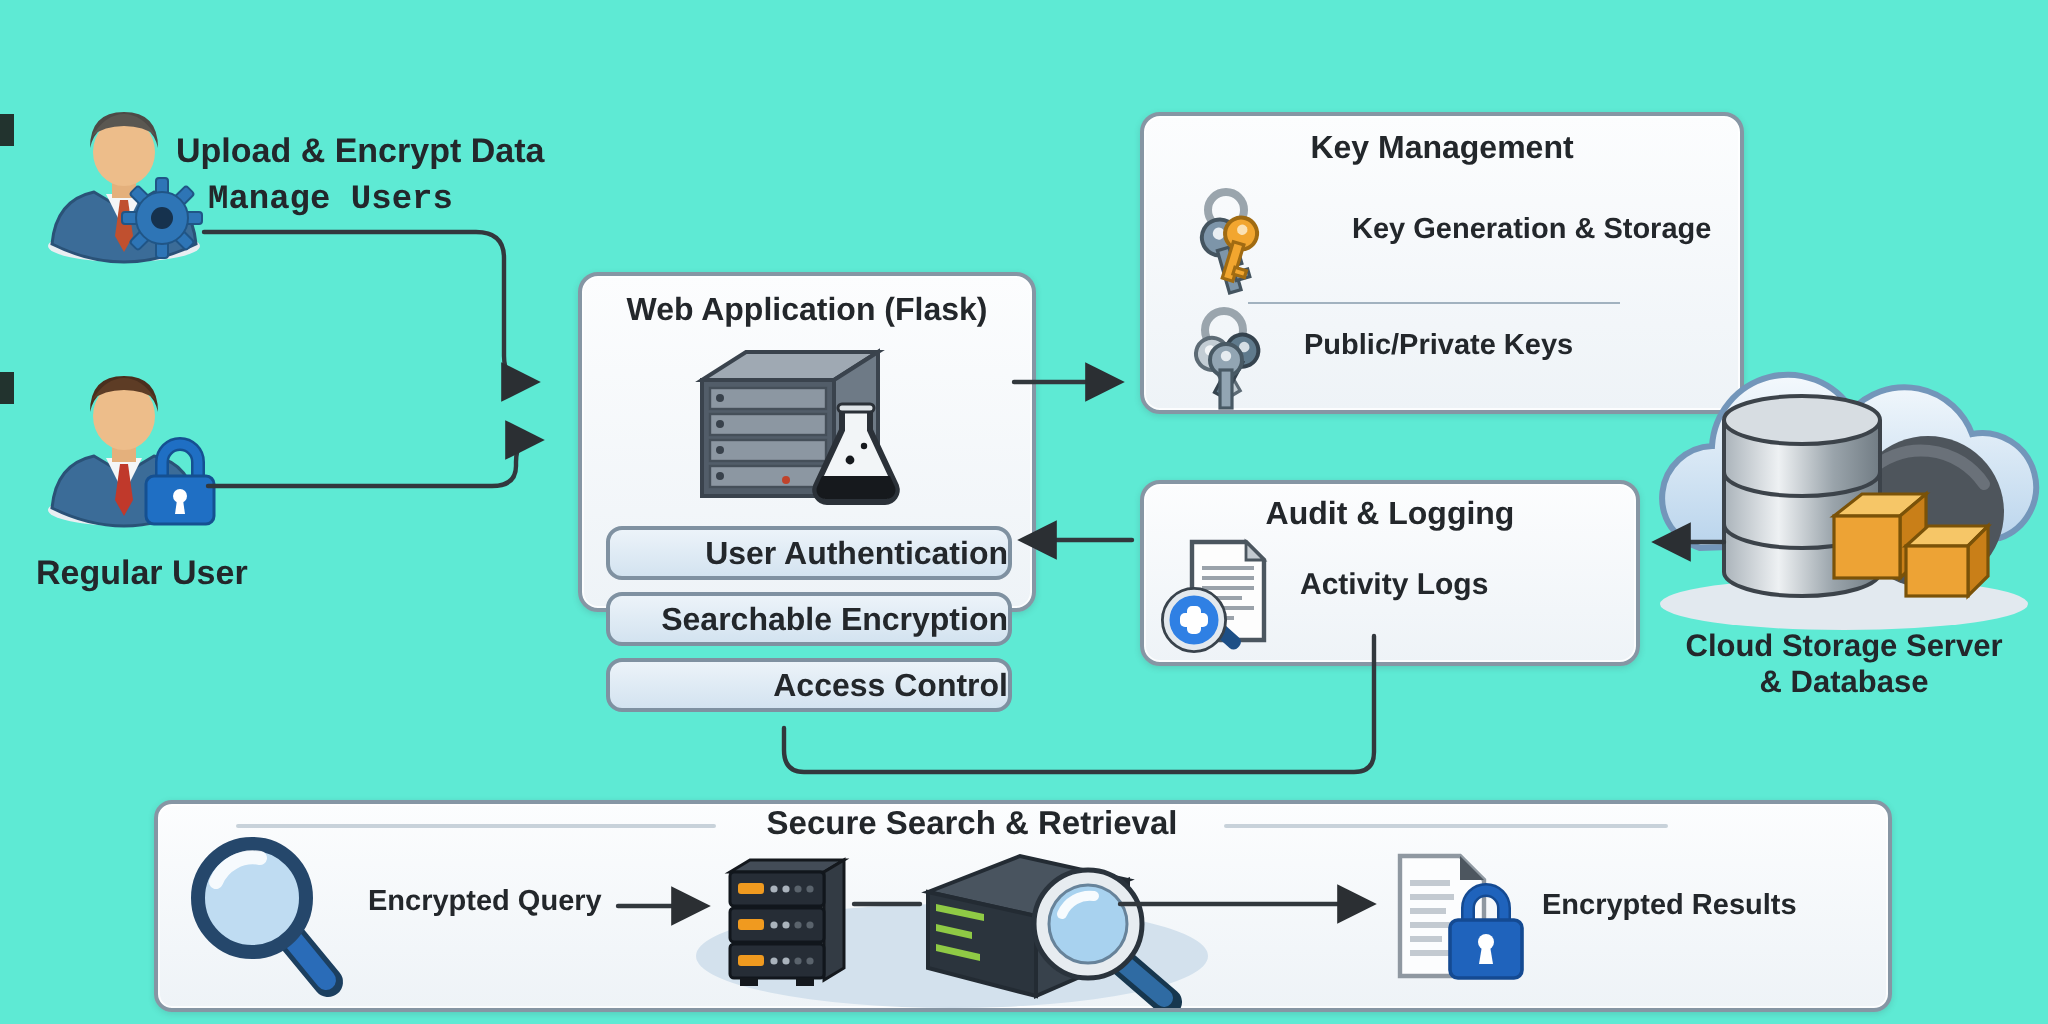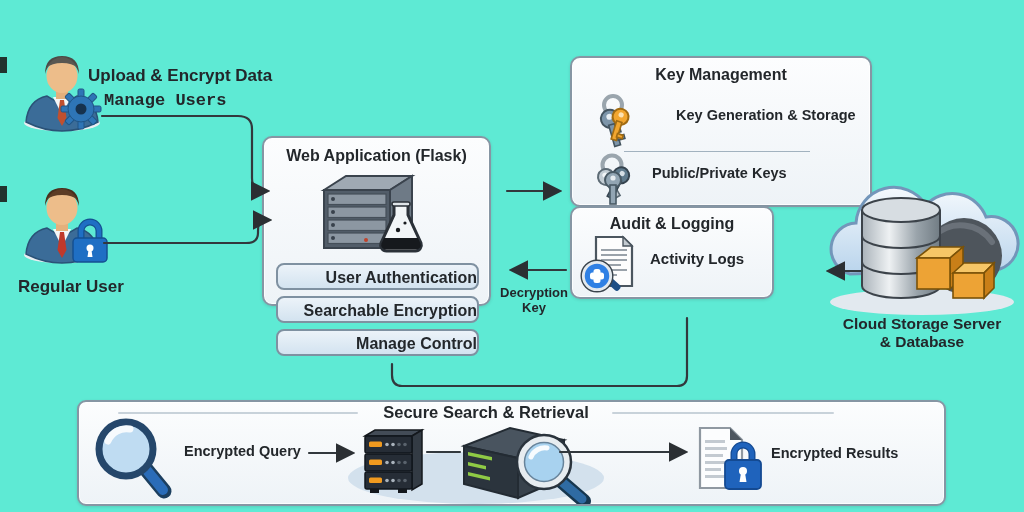--- a/index.html
+++ b/index.html
@@ -98,21 +98,21 @@
   </svg>
   <svg class="abs" style="left:68px;top:218px;z-index:2;" width="44" height="46" viewBox="0 0 44 46">
     <path d="M13,22 V13 A9,9 0 0 1 31,13 V22" fill="none" stroke="#155091" stroke-width="7" stroke-linecap="round"></path>
     <path d="M13,22 V13 A9,9 0 0 1 31,13 V22" fill="none" stroke="#1f6fc4" stroke-width="4.5" stroke-linecap="round"></path>
     <rect x="5" y="20" width="34" height="24" rx="4" fill="#1f6fc4" stroke="#155091" stroke-width="1.5"></rect>
     <circle cx="22" cy="30" r="3.5" fill="#ffffff"></circle>
     <polygon points="20.5,32 23.5,32 24.5,39 19.5,39" fill="#ffffff"></polygon>
   </svg>
   <div class="lbl" style="left:18px;top:277px;font-size:17px;">Regular User</div>
 
-  <div class="box" style="left:262px;top:136px;width:229px;height:170px;">
+  <div class="box" style="left:289px;top:136px;width:229px;height:170px;">
     <div class="box-title" style="top:9px;">Web Application (Flask)</div>
     <svg class="abs" style="left:50px;top:30px;" width="128" height="94" viewBox="0 0 128 94">
       <polygon points="10,22 32,8 98,8 76,22" fill="#9fa9b3" stroke="#3a434d" stroke-width="2"></polygon>
       <polygon points="76,22 98,8 98,66 76,80" fill="#6e7a86" stroke="#3a434d" stroke-width="2"></polygon>
       <rect x="10" y="22" width="66" height="58" fill="#525d69" stroke="#3a434d" stroke-width="2"></rect>
       <g fill="#8c97a2" stroke="#454f59" stroke-width="1.2">
         <rect x="14" y="26" width="58" height="10.5"></rect>
         <rect x="14" y="39" width="58" height="10.5"></rect>
         <rect x="14" y="52" width="58" height="10.5"></rect>
         <rect x="14" y="65" width="58" height="10.5"></rect>
@@ -125,21 +125,21 @@
       </g>
       <circle cx="52" cy="72" r="2" fill="#c0432b"></circle>
       <path d="M80,36 h14 v11 l13,28 a6,6 0 0 1 -5.5,8 h-29 a6,6 0 0 1 -5.5,-8 l13,-28 z" fill="#f2f5f7" stroke="#2b3138" stroke-width="3"></path>
       <path d="M70,70 h34 l2.5,5.5 a4.5,4.5 0 0 1 -4,6 h-31 a4.5,4.5 0 0 1 -4,-6 z" fill="#16191d"></path>
       <circle cx="84" cy="62" r="2.2" fill="#16191d"></circle>
       <circle cx="91" cy="55" r="1.6" fill="#16191d"></circle>
       <rect x="78" y="34" width="18" height="4" rx="2" fill="#dfe4e8" stroke="#2b3138" stroke-width="1.5"></rect>
     </svg>
     <div class="module" style="top:125px;">User Authentication</div>
     <div class="module" style="top:158px;">Searchable Encryption</div>
-    <div class="module" style="top:191px;">Manage Control</div>
+    <div class="module" style="top:191px;">Access Control</div>
   </div>
 
   <div class="box" style="left:570px;top:56px;width:302px;height:151px;">
     <div class="box-title" style="top:8px;">Key Management</div>
     <svg class="abs" style="left:10px;top:34px;" width="64" height="62" viewBox="0 0 64 62">
       <circle cx="31" cy="13" r="9" fill="none" stroke="#9aa5ad" stroke-width="4"></circle>
       <g transform="rotate(-16 26 20)">
         <circle cx="26" cy="27" r="9" fill="#7d95a9" stroke="#44545f" stroke-width="2"></circle>
         <rect x="23" y="33" width="6" height="22" fill="#7d95a9" stroke="#44545f" stroke-width="1.6"></rect>
         <rect x="28" y="46" width="7" height="4" fill="#7d95a9" stroke="#44545f" stroke-width="1.6"></rect>
@@ -169,21 +169,21 @@
       </g>
       <g>
         <circle cx="33" cy="28" r="8" fill="#92a5b3" stroke="#485964" stroke-width="2"></circle>
         <rect x="30" y="33" width="6" height="19" fill="#92a5b3" stroke="#485964" stroke-width="1.6"></rect>
         <circle cx="33" cy="26" r="2.6" fill="#e6ecf0"></circle>
       </g>
     </svg>
     <div class="km-item" style="left:80px;top:107px;">Public/Private Keys</div>
   </div>
 
-  <div class="box" style="left:570px;top:206px;width:204px;height:93px;">
+  <div class="box" style="left:570px;top:240px;width:250px;height:93px;">
     <div class="box-title" style="top:7px;">Audit &amp; Logging</div>
     <svg class="abs" style="left:8px;top:26px;" width="62" height="62" viewBox="0 0 62 62">
       <path d="M16,3 h27 l9,9 v40 h-36 z" fill="#fdfdfd" stroke="#4b565f" stroke-width="2.2"></path>
       <polygon points="43,3 52,12 43,12" fill="#c3cad0" stroke="#4b565f" stroke-width="1.4"></polygon>
       <g fill="#9aa2aa">
         <rect x="21" y="15" width="26" height="2"></rect>
         <rect x="21" y="20" width="26" height="2"></rect>
         <rect x="21" y="25" width="26" height="2"></rect>
         <rect x="21" y="30" width="20" height="2"></rect>
         <rect x="21" y="35" width="26" height="2"></rect>
@@ -224,24 +224,20 @@
       <polygon points="128,88 141,77 141,107 128,119" fill="#c97f18"></polygon>
       <rect x="95" y="88" width="33" height="31" fill="#eda335"></rect>
       <polygon points="131,103 142,93 172,93 162,103" fill="#f6c667"></polygon>
       <polygon points="162,103 172,93 172,118 162,128" fill="#c97f18"></polygon>
       <rect x="131" y="103" width="31" height="25" fill="#eda335"></rect>
     </g>
   </svg>
   <div class="lbl" style="left:820px;top:315px;width:204px;text-align:center;font-size:15.5px;">Cloud Storage Server</div>
   <div class="lbl" style="left:820px;top:333px;width:204px;text-align:center;font-size:15.5px;">&amp; Database</div>
 
-  <div class="abs" style="left:494px;top:285px;width:80px;text-align:center;z-index:4;">
-    <div style="font-weight:700;font-size:13px;">Decryption</div>
-    <div style="font-weight:700;font-size:13px;">Key</div>
-  </div>
 
   <div class="box" style="left:77px;top:400px;width:869px;height:106px;border-radius:9px;"></div>
   <div class="deco-line" style="left:118px;top:412px;width:240px;"></div>
   <div class="deco-line" style="left:612px;top:412px;width:222px;"></div>
   <div class="lbl" style="left:360px;top:403px;width:252px;text-align:center;font-size:16.5px;">Secure Search &amp; Retrieval</div>
 
   <div class="shadow-ellipse" style="left:348px;top:452px;width:256px;height:52px;"></div>
 
   <svg class="abs" style="left:90px;top:413px;" width="86" height="90" viewBox="0 0 86 90">
     <line x1="55" y1="55" x2="74" y2="78" stroke="#1c3f5f" stroke-width="15" stroke-linecap="round"></line>

